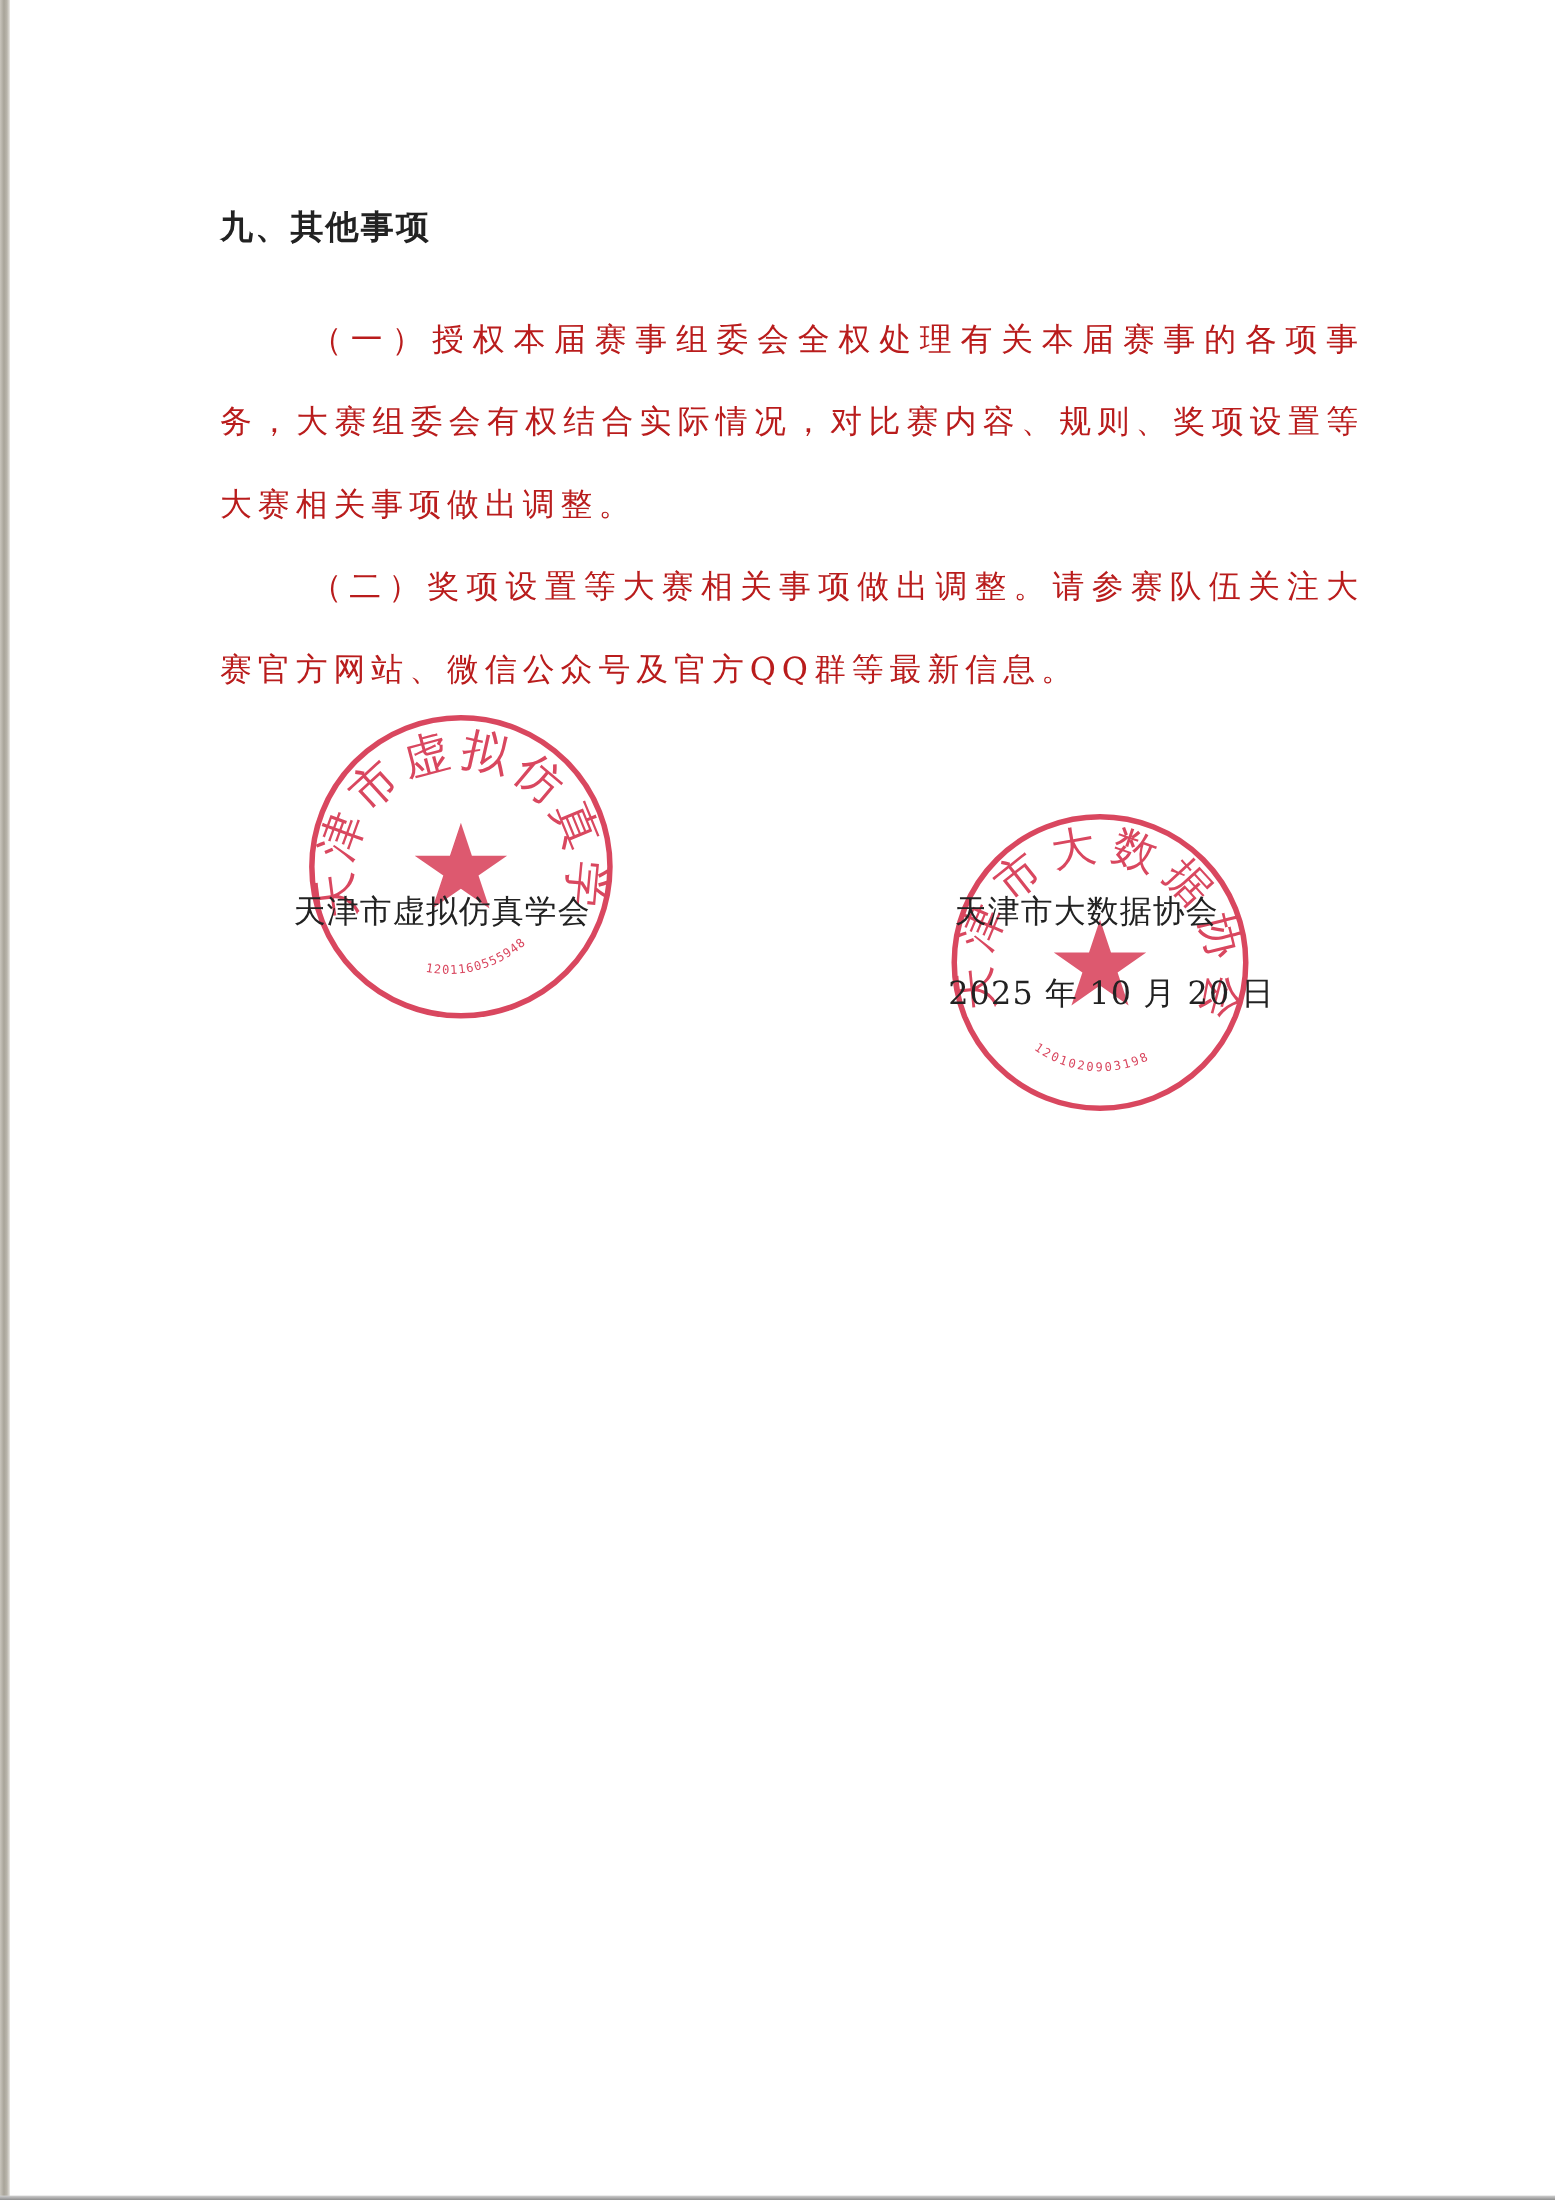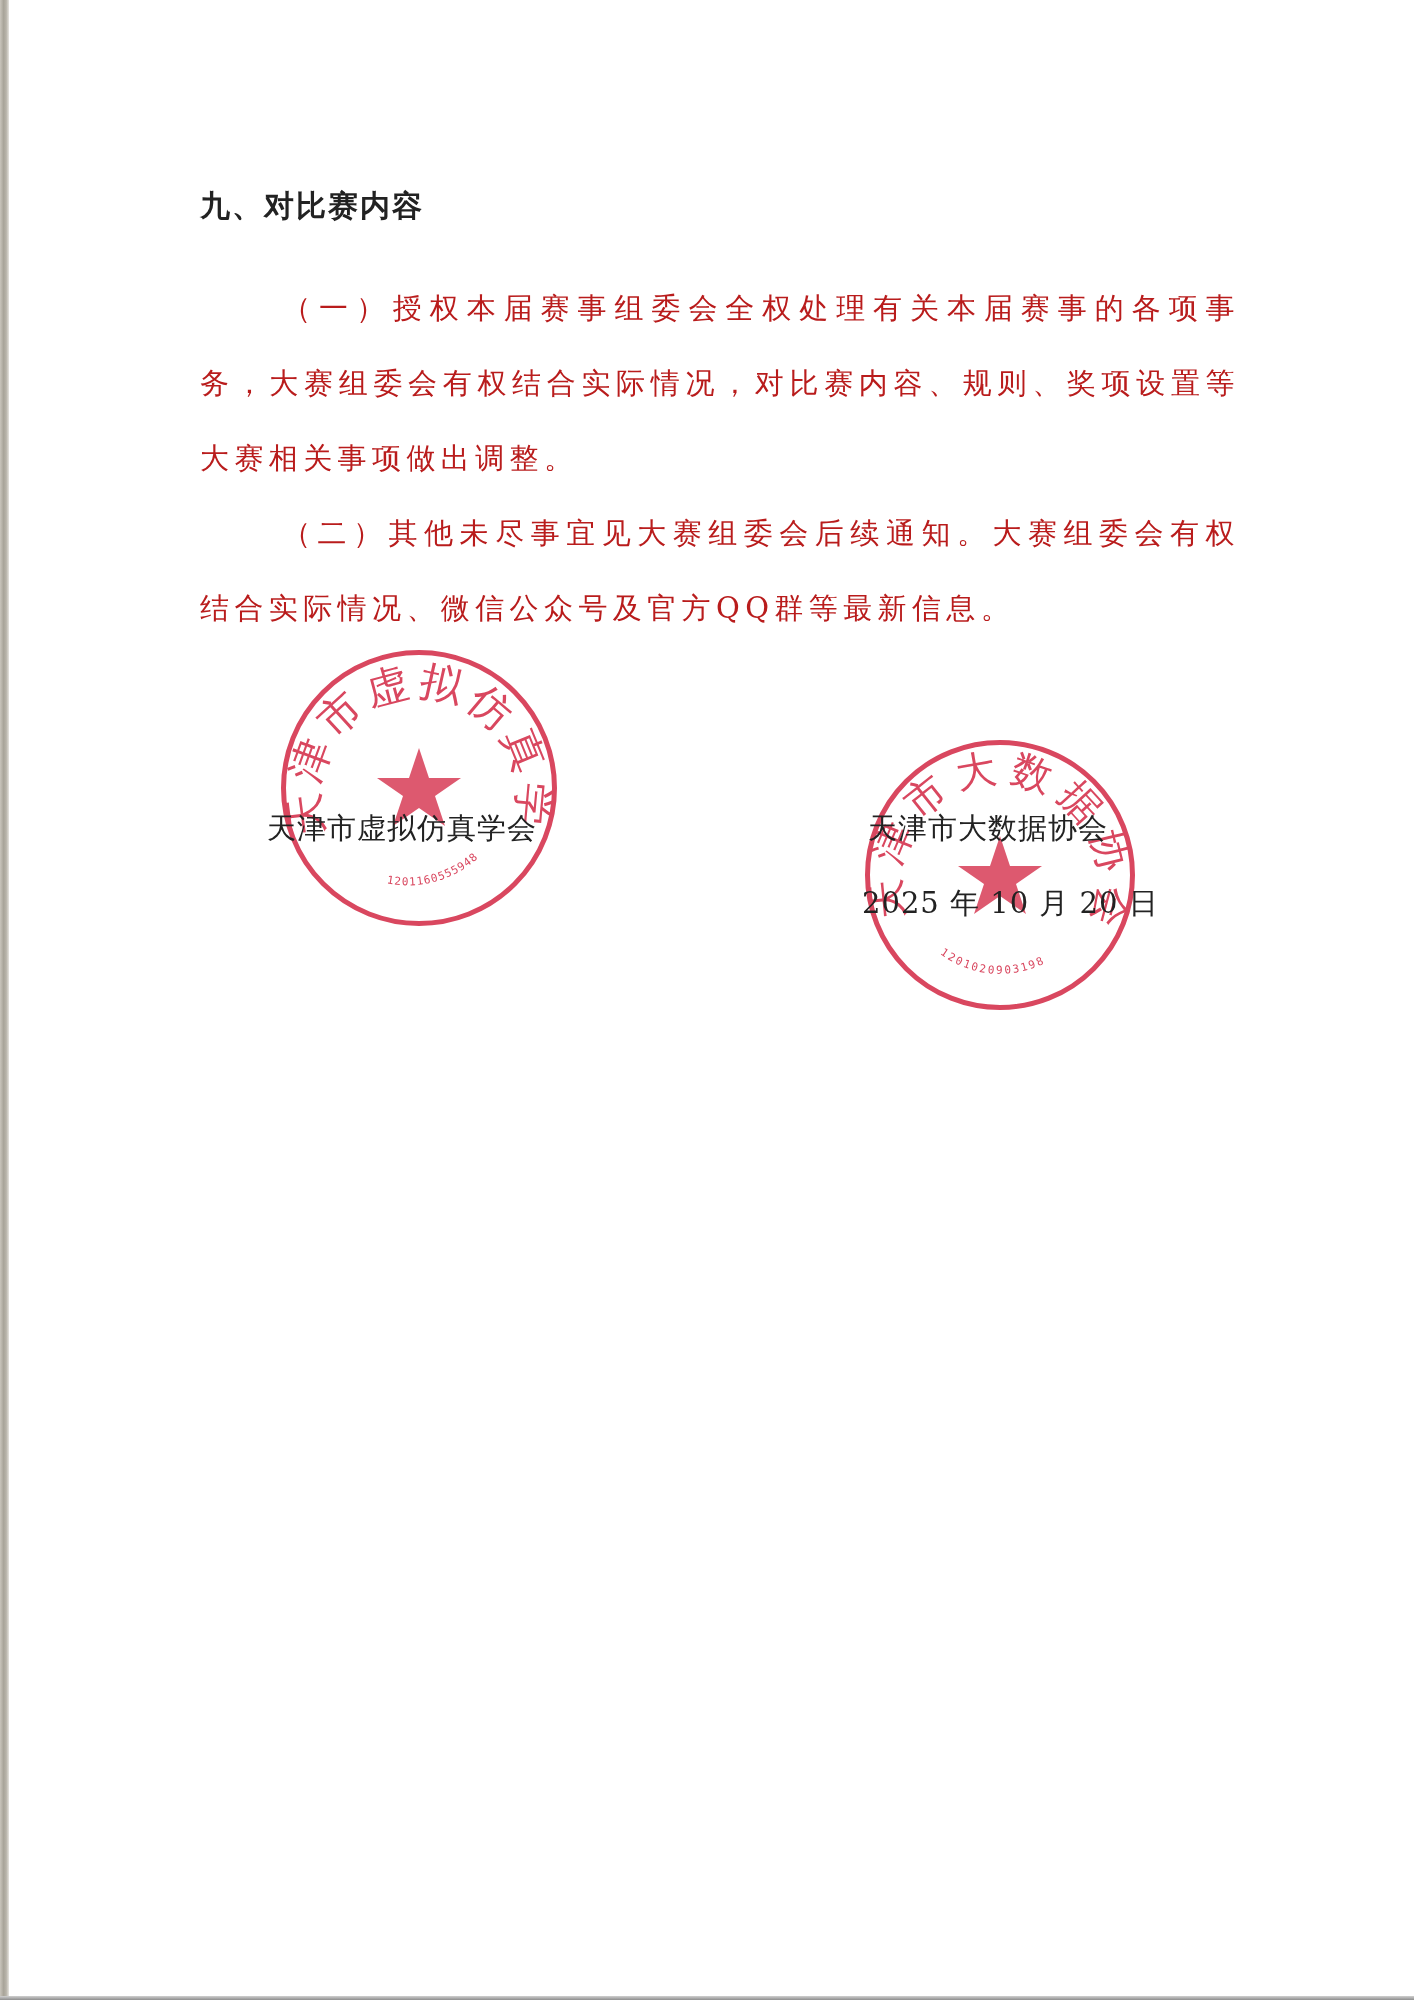--- a/index.html
+++ b/index.html
@@ -44,24 +44,24 @@
   .sig-left { left: 267px; top: 809px; }
   .sig-right-name { left: 868px; top: 809px; }
   .sig-right-date { left: 862px; top: 884px; text-align: right; }
 </style>
 </head>
 <body>
 
 <div class="scan-left"></div>
 <div class="scan-bottom"></div>
 
-<div class="heading">九、对比赛内容</div>
+<div class="heading">九、其他事项</div>
 
 <div class="para p1">（一）授权本届赛事组委会全权处理有关本届赛事的各项事务，大赛组委会有权结合实际情况，对比赛内容、规则、奖项设置等大赛相关事项做出调整。</div>
-<div class="para p2">（二）其他未尽事宜见大赛组委会后续通知。大赛组委会有权结合实际情况、微信公众号及官方QQ群等最新信息。</div>
+<div class="para p2">（二）奖项设置等大赛相关事项做出调整。请参赛队伍关注大赛官方网站、微信公众号及官方QQ群等最新信息。</div>
 
 <div class="stamp stamp-left">
   <svg width="276" height="276" viewBox="0 0 276 276">
     <defs>
       <path id="arcL" d="M 48,190 A 100,100 0 1 1 228,190"></path>
       <path id="arcLb" d="M 100,232 A 105,105 0 0 0 205,200"></path>
     </defs>
     <text font-family="DejaVu Serif, serif" font-size="42" fill="#d9475f" letter-spacing="6">
       <textPath href="#arcL" startOffset="2%">天津市虚拟仿真学会</textPath>
     </text>

